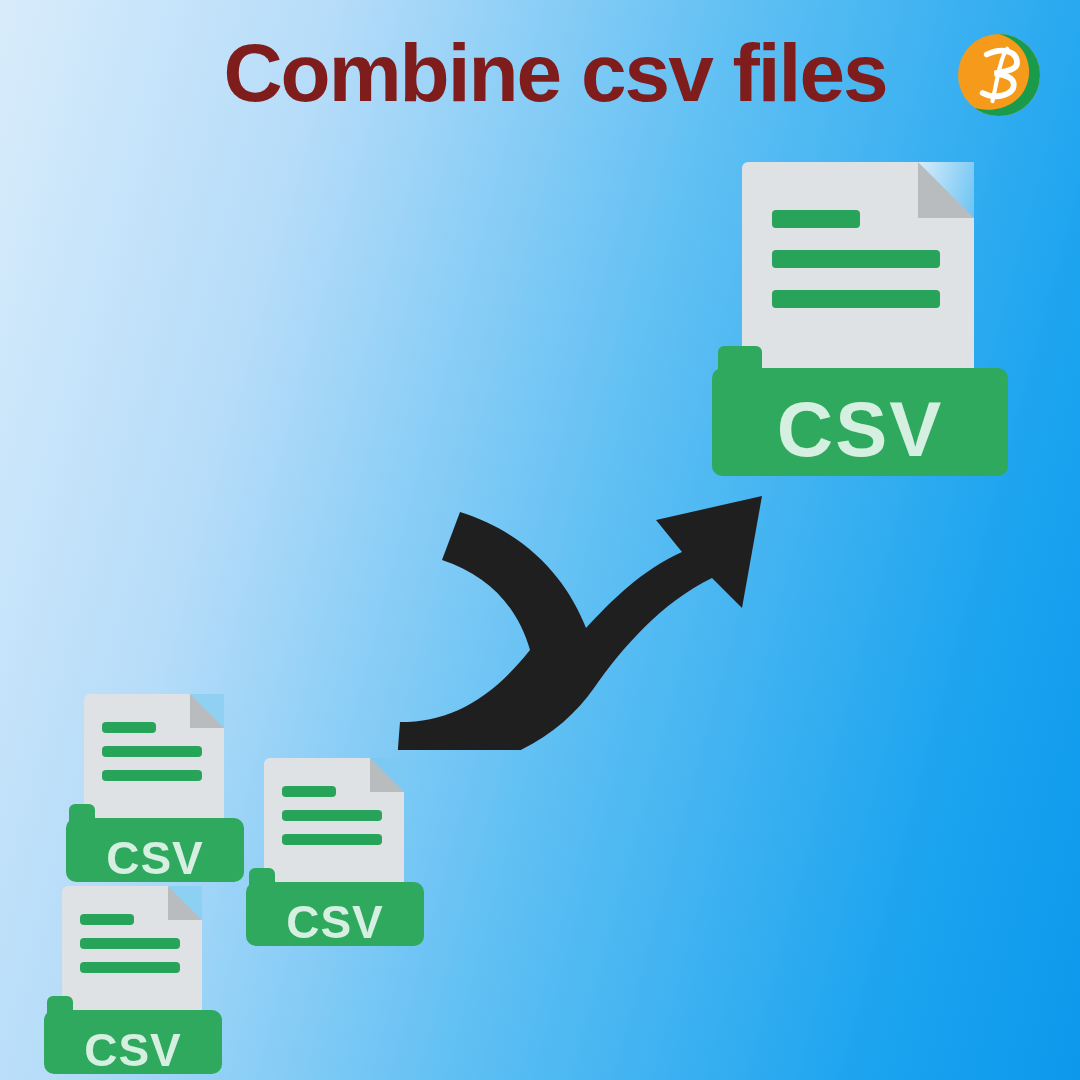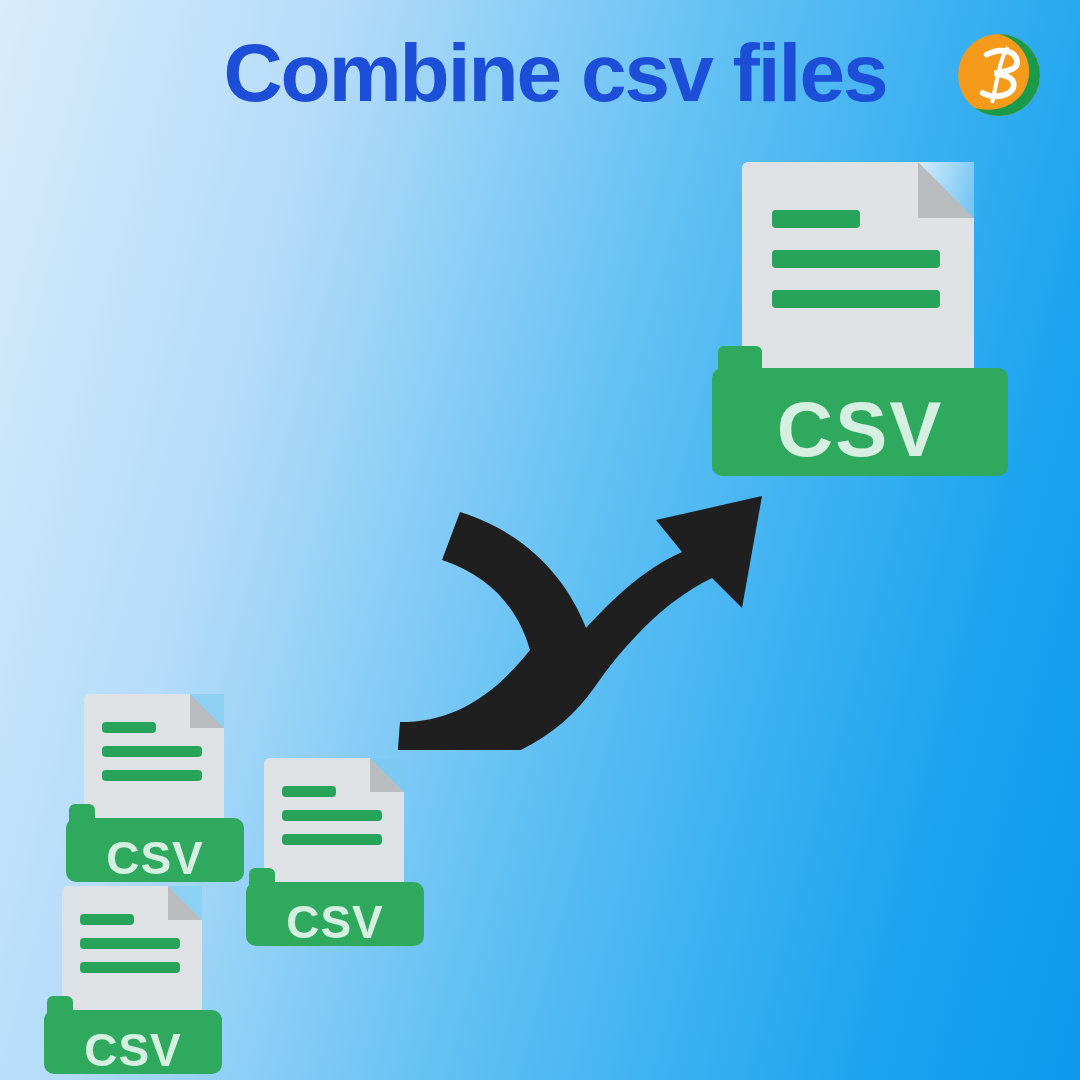--- a/index.html
+++ b/index.html
@@ -12,21 +12,21 @@
     overflow: hidden;
   }
   .title {
     position: absolute;
     top: 26px;
     left: 0;
     right: 0;
     text-align: center;
     font-size: 82px;
     font-weight: 900;
-    color: #1d4ed8;
+    color: #7f1d1d;
     letter-spacing: -2px;
     padding-left: 30px;
   }
   .logo {
     position: absolute;
     top: 34px;
     right: 40px;
     width: 82px;
     height: 82px;
   }

